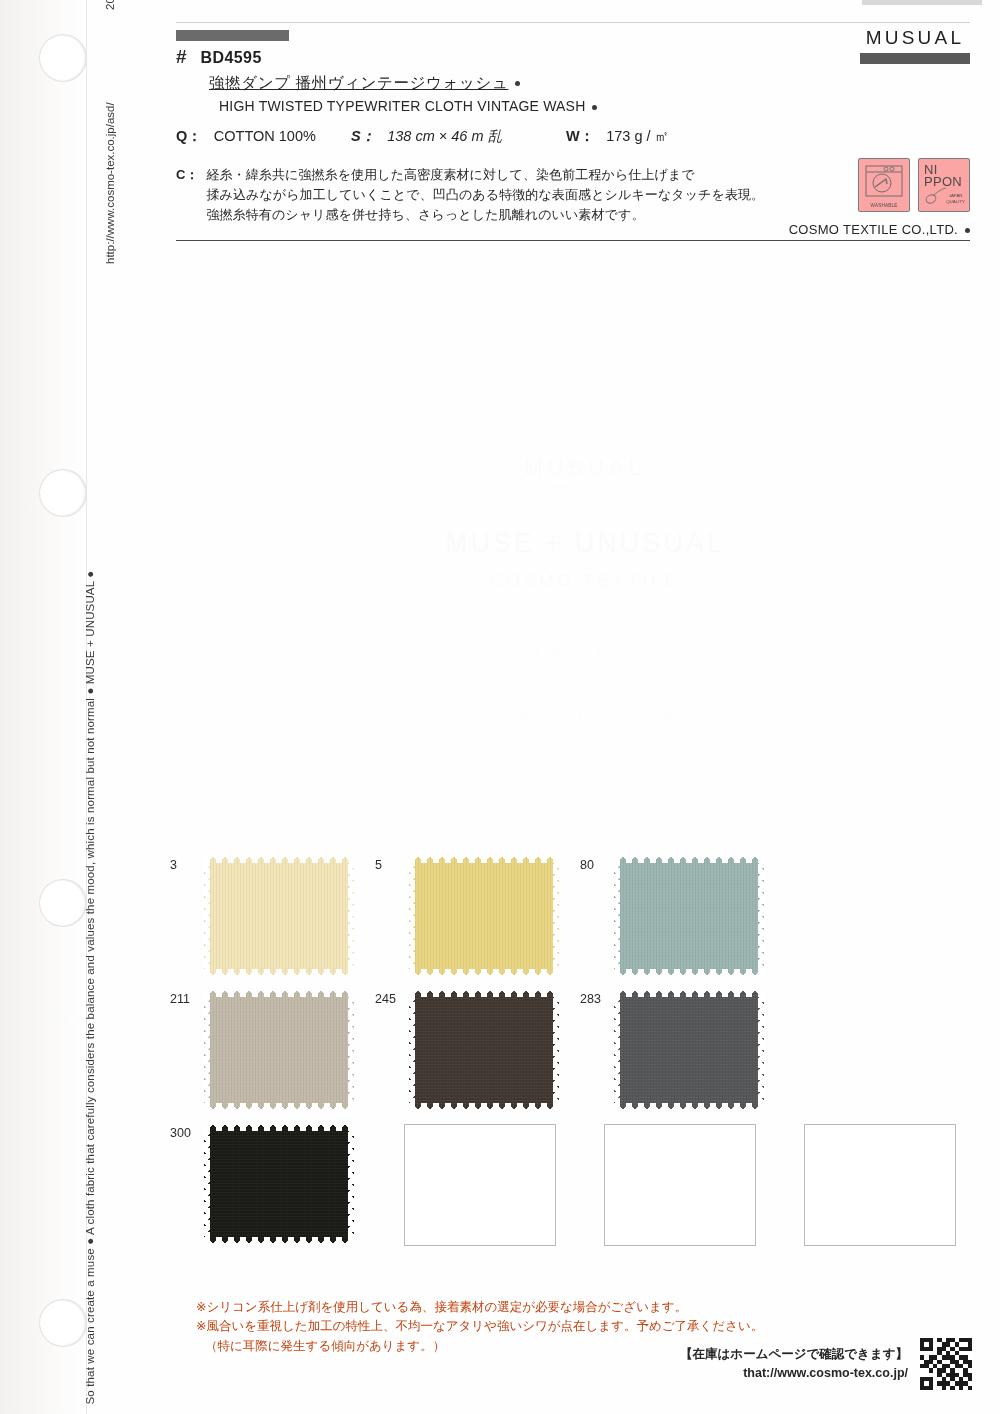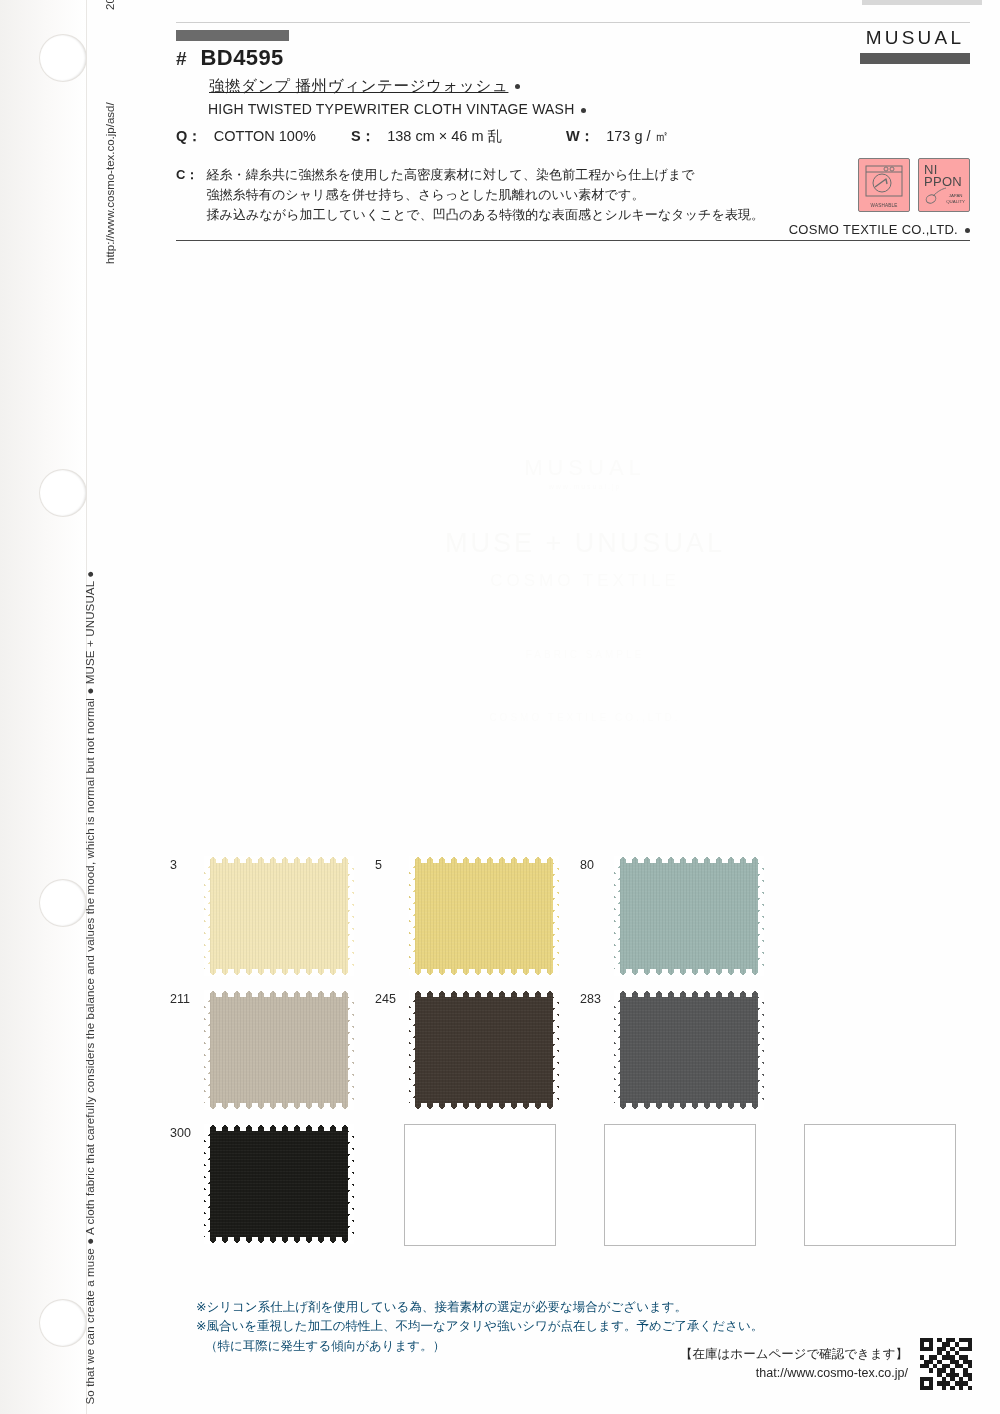--- a/index.html
+++ b/index.html
@@ -124,37 +124,37 @@
     align-items: baseline;
     gap: 14px;
   }
   .hash {
     font-size: 19px;
     font-weight: 700;
     color: #2b2b2b;
     line-height: 1;
   }
   .code {
-    font-size: 22px;
+    font-size: 16px;
     font-weight: 700;
     letter-spacing: 0.4px;
     color: #1f1f1f;
     line-height: 1;
   }
   .name-ja {
     margin-top: 7px;
     margin-left: 33px;
     font-size: 15.5px;
     letter-spacing: 0.6px;
     color: #262626;
     text-decoration: underline;
   }
   .name-en {
     margin-top: 4px;
-    margin-left: 32px;
+    margin-left: 43px;
     font-size: 14px;
     letter-spacing: 0.2px;
     color: #262626;
   }
   .bullet-dot {
     display: inline-block;
     width: 5px; height: 5px;
     border-radius: 50%;
     background: #3a3a3a;
     margin-left: 7px;
@@ -169,21 +169,21 @@
     display: flex;
     align-items: flex-start;
     font-size: 14.5px;
     color: #262626;
   }
   .spec-key {
     font-weight: 700;
     margin-right: 8px;
   }
   .spec-q { width: 175px; }
-  .spec-s { width: 215px; }
+  .spec-s { width: 215px; font-style: italic; }
   .spec-w { }
 
   
   .comment {
     position: absolute;
     left: 176px;
     top: 165px;
     display: flex;
     align-items: flex-start;
     font-size: 13px;
@@ -372,39 +372,40 @@
       repeating-linear-gradient(90deg, rgba(0,0,0,0.30) 0 1px, transparent 1px 3px),
       repeating-linear-gradient(0deg, rgba(255,255,255,0.25) 0 1px, transparent 1px 3px);
   }
 
   
   .footnotes {
     position: absolute;
     left: 196px;
     top: 1298px;
     font-size: 12.5px;
-    color: #0c4a6e;
+    color: #c2410c;
     line-height: 1.55;
   }
   .footnotes .indent { padding-left: 9px; }
 
   
   .footer {
     position: absolute;
     right: 28px;
     bottom: 24px;
     display: flex;
     align-items: center;
     gap: 12px;
   }
   .footer-text {
     text-align: right;
     font-size: 12.5px;
     color: #262626;
     line-height: 1.5;
+    font-weight: bold;
   }
   .qr {
     width: 52px;
     height: 52px;
     display: grid;
     grid-template-columns: repeat(12, 1fr);
     grid-template-rows: repeat(12, 1fr);
     background: #fff;
   }
   .qr i { background: transparent; }
@@ -459,22 +460,22 @@
     <div class="spec-w">
       <span class="spec-key">W：</span>
       <span>173 g / ㎡</span>
     </div>
   </div>
 
   <div class="comment">
     <span class="spec-key">C：</span>
     <div class="comment-lines">
       <div>経糸・緯糸共に強撚糸を使用した高密度素材に対して、染色前工程から仕上げまで</div>
+      <div>揉み込みながら加工していくことで、凹凸のある特徴的な表面感とシルキーなタッチを表現。</div>
       <div>強撚糸特有のシャリ感を併せ持ち、さらっとした肌離れのいい素材です。</div>
-      <div>揉み込みながら加工していくことで、凹凸のある特徴的な表面感とシルキーなタッチを表現。</div>
     </div>
   </div>
 
   <div class="certs">
     <div class="cert">
       <svg width="50" height="44" viewBox="0 0 50 44">
         <rect x="7" y="7" width="36" height="30" fill="none" stroke="#6f6f6f" stroke-width="1"></rect>
         <line x1="7" y1="13" x2="43" y2="13" stroke="#6f6f6f" stroke-width="1"></line>
         <circle cx="27" cy="10" r="2" fill="none" stroke="#6f6f6f" stroke-width="0.9"></circle>
         <circle cx="33" cy="10" r="2" fill="none" stroke="#6f6f6f" stroke-width="0.9"></circle>

